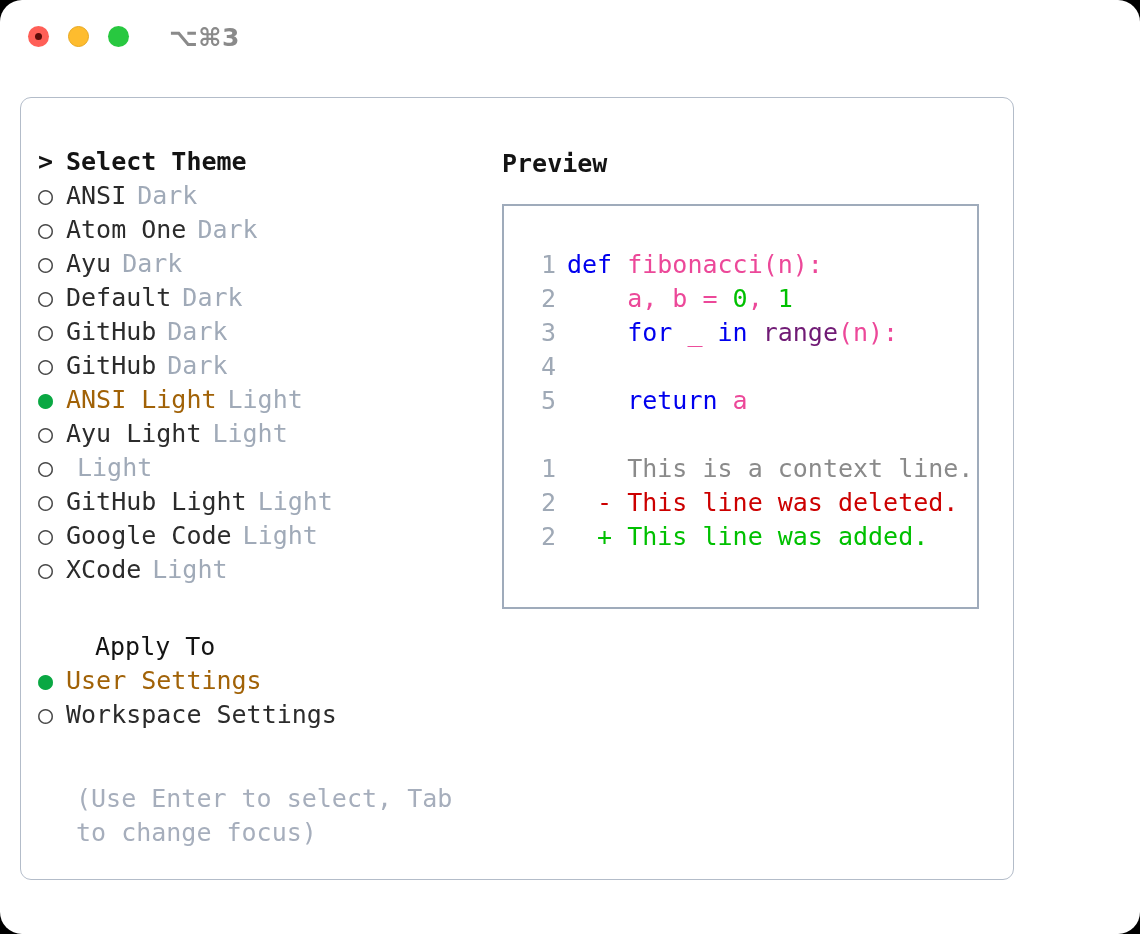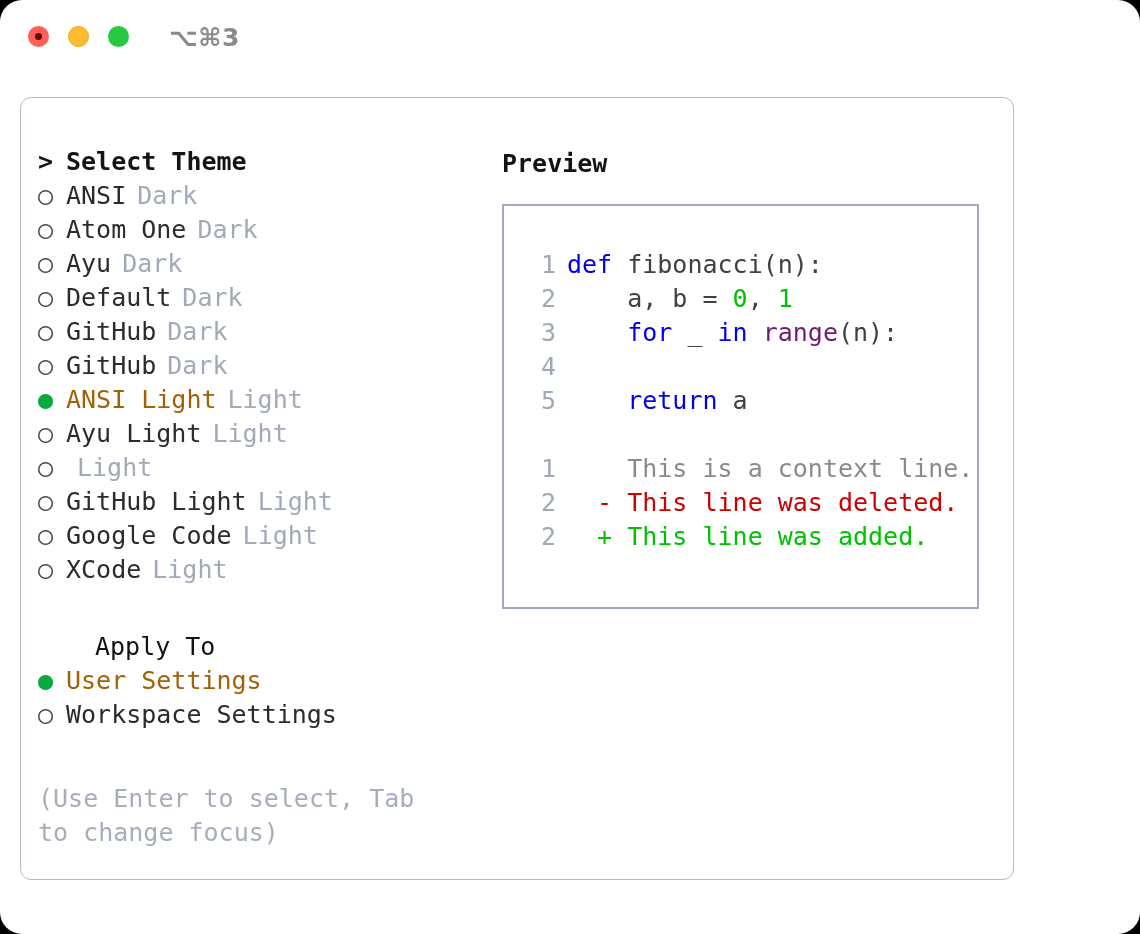--- a/index.html
+++ b/index.html
@@ -144,20 +144,21 @@
   }
 
   
   #hint-text {
     margin-top: 48px;
     font-size: 25px;
     line-height: 34px;
     color: #a6aebc;
     width: 420px;
     white-space: pre-wrap;
+    margin-left: 38px;
   }
 
   
   #preview-column {
     position: absolute;
     left: 481px; top: 51px;
     width: 490px;
   }
   #preview-title {
     font-size: 25px;
@@ -189,21 +190,21 @@
     flex: 0 0 31px;
     text-align: right;
     color: #9fa9b6;
     margin-right: 11px;
   }
   .code-blank { height: 34px; }
 
   .tok-kw   { color: #0000ee; }
   .tok-fn   { color: #701a75; }
   .tok-num  { color: #00c000; }
-  .tok-txt  { color: #404040; }
+  .tok-txt  { color: #ec4899; }
   .tok-ctx  { color: #8a8a8a; }
   .tok-del  { color: #cc0000; }
   .tok-add  { color: #00c000; }
 </style>
 </head>
 <body>
 
 <div id="window">
 
   <div id="titlebar">

